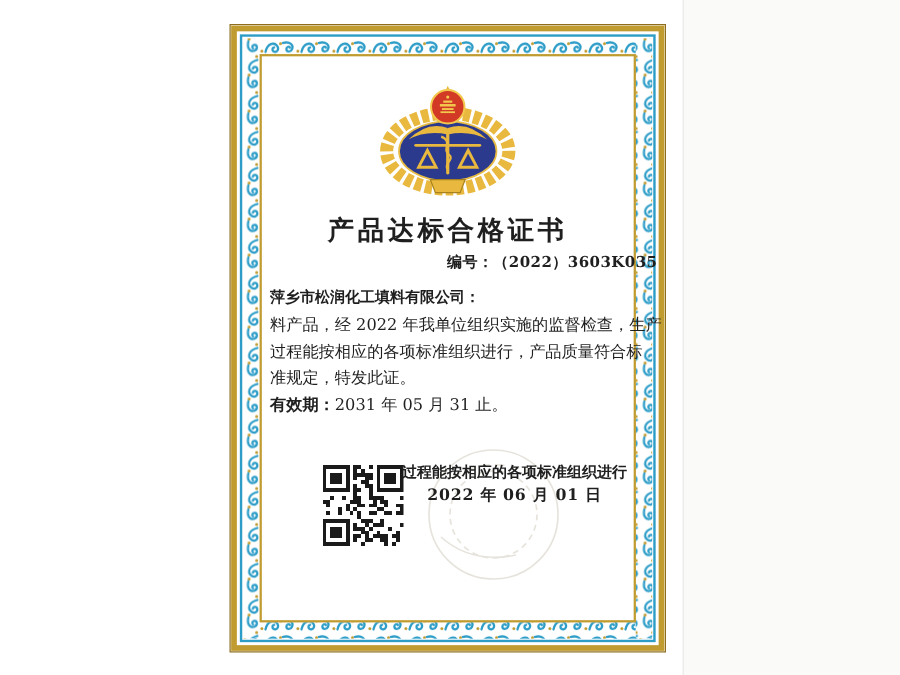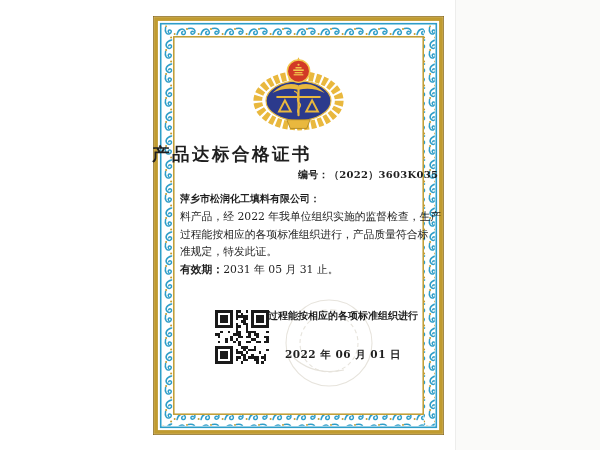--- a/index.html
+++ b/index.html
@@ -30,21 +30,21 @@
   .s-goldline{stroke:#e6bb45;stroke-width:1.2;}
   .f-gold2{fill:var(--emblem-gold);}
   .s-gold2{stroke:var(--emblem-gold);stroke-width:2;}
   .thin{stroke-width:1.5;}
   .f-red{fill:var(--emblem-red);}
   .s-goldring{stroke:#f3c94d;stroke-width:1.4;}
   .f-gold3{fill:#f3c94d;}
   .s-darkgold{stroke:#a8821f;stroke-width:.8;}
 
   .title{
-    position:absolute;top:128px;left:0;right:0;text-align:left;
+    position:absolute;top:128px;left:0;right:0;text-align:center;
     font-size:17.5px;font-weight:bold;letter-spacing:2.5px;line-height:22px;
     white-space:nowrap;
   }
   .serial{
     position:absolute;top:153px;left:146px;
     font-size:10px;font-weight:600;letter-spacing:.3px;white-space:nowrap;
   }
   .textblock{
     position:absolute;top:175px;left:28px;width:243px;
     font-size:10.8px;
@@ -56,21 +56,21 @@
 
   .seal{position:absolute;left:130px;top:281px;width:94px;height:94px;opacity:.45;}
   .sealc{fill:none;stroke:#c9c2b2;stroke-width:1.1;}
 
   .qr{position:absolute;left:63px;top:295px;width:54px;height:54px;fill:#1a1a1a;}
   .footer-text{
     position:absolute;left:111px;top:294px;width:160px;text-align:center;
     font-size:10px;font-weight:600;white-space:nowrap;
   }
   .issuer{line-height:14px;}
-  .issue-date{margin-top:25px;font-size:10.5px;letter-spacing:.5px;}
+  .issue-date{font-size:10.5px;letter-spacing:.5px;}
 </style>
 </head>
 <body>
 
 <div class="shade-right"></div>
 
 <div class="cert">
 
   <svg class="frame" viewBox="0 0 293 421" aria-hidden="true">
     <defs>

